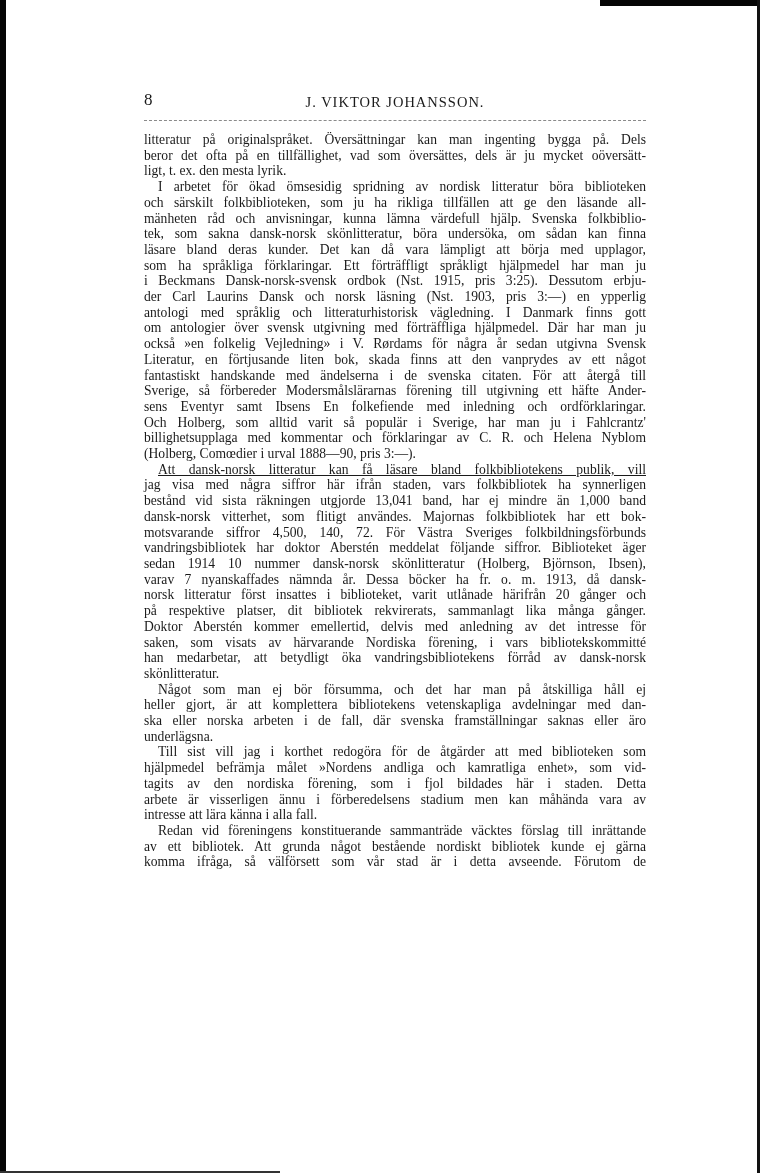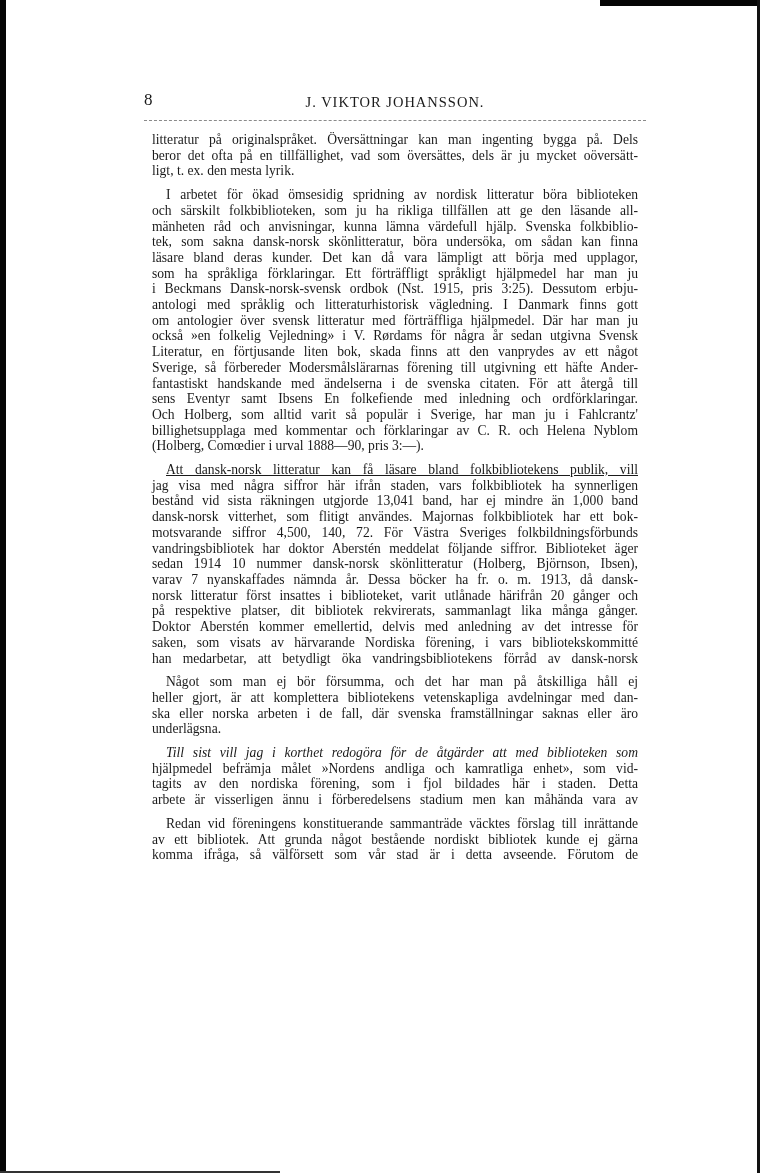--- a/index.html
+++ b/index.html
@@ -25,21 +25,21 @@
     .head-title { position: absolute; left: 0; right: 0; top: 4px; text-align: center; font-size: 14.5px; letter-spacing: 1px; }
     .head-rule {
       margin-top: 8px; height: 0;
       border-top: 1px dashed #8a8a8a;
     }
     .body-text {
       margin-top: 11px;
       font-size: 13.6px; line-height: 15.7px;
       text-align: justify;
     }
-    .body-text p { margin: 8px; text-indent: 0; }
+    .body-text p { margin: 0; text-indent: 0; }
     .line { display: block; text-align: justify; text-align-last: justify; white-space: nowrap; }
     .line.last { text-align-last: left; }
   </style>
 </head>
 <body>
 
 <div class="scan-border-left"></div>
 <div class="scan-border-top"></div>
 <div class="scan-border-right"></div>
 <div class="scan-border-bottom"></div>
@@ -57,57 +57,60 @@
         <span class="line last">ligt, t. ex. den mesta lyrik.</span>
       </p>
       <p>
         <span class="line" style="padding-left: 14px;">I arbetet för ökad ömsesidig spridning av nordisk litteratur böra biblioteken</span>
         <span class="line">och särskilt folkbiblioteken, som ju ha rikliga tillfällen att ge den läsande all-</span>
         <span class="line">mänheten råd och anvisningar, kunna lämna värdefull hjälp. Svenska folkbiblio-</span>
         <span class="line">tek, som sakna dansk-norsk skönlitteratur, böra undersöka, om sådan kan finna</span>
         <span class="line">läsare bland deras kunder. Det kan då vara lämpligt att börja med upplagor,</span>
         <span class="line">som ha språkliga förklaringar. Ett förträffligt språkligt hjälpmedel har man ju</span>
         <span class="line">i Beckmans Dansk-norsk-svensk ordbok (Nst. 1915, pris 3:25). Dessutom erbju-</span>
+        <span class="line">der Carl Laurins Dansk och norsk läsning (Nst. 1903, pris 3:—) en ypperlig</span>
         <span class="line">antologi med språklig och litteraturhistorisk vägledning. I Danmark finns gott</span>
-        <span class="line">om antologier över svensk litteratur med förträffliga hjälpmedel. Där har man ju</span>
+        <span class="line">om antologier över svensk utgivning med förträffliga hjälpmedel. Där har man ju</span>
         <span class="line">också »en folkelig Vejledning» i V. Rørdams för några år sedan utgivna Svensk</span>
         <span class="line">Literatur, en förtjusande liten bok, skada finns att den vanprydes av ett något</span>
+        <span class="line">fantastiskt handskande med ändelserna i de svenska citaten. För att återgå till</span>
         <span class="line">Sverige, så förbereder Modersmålslärarnas förening till utgivning ett häfte Ander-</span>
-        <span class="line">fantastiskt handskande med ändelserna i de svenska citaten. För att återgå till</span>
         <span class="line">sens Eventyr samt Ibsens En folkefiende med inledning och ordförklaringar.</span>
         <span class="line">Och Holberg, som alltid varit så populär i Sverige, har man ju i Fahlcrantz'</span>
         <span class="line">billighetsupplaga med kommentar och förklaringar av C. R. och Helena Nyblom</span>
         <span class="line last">(Holberg, Comœdier i urval 1888—90, pris 3:—).</span>
       </p>
       <p>
         <span class="line" style="padding-left: 14px; text-decoration: underline;">Att dansk-norsk litteratur kan få läsare bland folkbibliotekens publik, vill</span>
         <span class="line">jag visa med några siffror här ifrån staden, vars folkbibliotek ha synnerligen</span>
         <span class="line">bestånd vid sista räkningen utgjorde 13,041 band, har ej mindre än 1,000 band</span>
         <span class="line">dansk-norsk vitterhet, som flitigt användes. Majornas folkbibliotek har ett bok-</span>
         <span class="line">motsvarande siffror 4,500, 140, 72. För Västra Sveriges folkbildningsförbunds</span>
         <span class="line">vandringsbibliotek har doktor Aberstén meddelat följande siffror. Biblioteket äger</span>
         <span class="line">sedan 1914 10 nummer dansk-norsk skönlitteratur (Holberg, Björnson, Ibsen),</span>
         <span class="line">varav 7 nyanskaffades nämnda år. Dessa böcker ha fr. o. m. 1913, då dansk-</span>
         <span class="line">norsk litteratur först insattes i biblioteket, varit utlånade härifrån 20 gånger och</span>
         <span class="line">på respektive platser, dit bibliotek rekvirerats, sammanlagt lika många gånger.</span>
         <span class="line">Doktor Aberstén kommer emellertid, delvis med anledning av det intresse för</span>
         <span class="line">saken, som visats av härvarande Nordiska förening, i vars bibliotekskommitté</span>
         <span class="line">han medarbetar, att betydligt öka vandringsbibliotekens förråd av dansk-norsk</span>
+        <span class="line last">skönlitteratur.</span>
       </p>
       <p>
         <span class="line" style="padding-left: 14px;">Något som man ej bör försumma, och det har man på åtskilliga håll ej</span>
         <span class="line">heller gjort, är att komplettera bibliotekens vetenskapliga avdelningar med dan-</span>
         <span class="line">ska eller norska arbeten i de fall, där svenska framställningar saknas eller äro</span>
         <span class="line last">underlägsna.</span>
       </p>
       <p>
-        <span class="line" style="padding-left: 14px; font-style: italic;">Till sist vill jag i korthet redogöra för de åtgärder att med biblioteken som</span>
+        <span class="line" style="padding-left: 14px;">Till sist vill jag i korthet redogöra för de åtgärder att med biblioteken som</span>
         <span class="line">hjälpmedel befrämja målet »Nordens andliga och kamratliga enhet», som vid-</span>
         <span class="line">tagits av den nordiska förening, som i fjol bildades här i staden. Detta</span>
         <span class="line">arbete är visserligen ännu i förberedelsens stadium men kan måhända vara av</span>
+        <span class="line last">intresse att lära känna i alla fall.</span>
       </p>
       <p>
         <span class="line" style="padding-left: 14px;">Redan vid föreningens konstituerande sammanträde väcktes förslag till inrättande</span>
         <span class="line">av ett bibliotek. Att grunda något bestående nordiskt bibliotek kunde ej gärna</span>
         <span class="line">komma ifråga, så välförsett som vår stad är i detta avseende. Förutom de</span>
       </p>
     </div>
 </div>
 
 </body></html>

